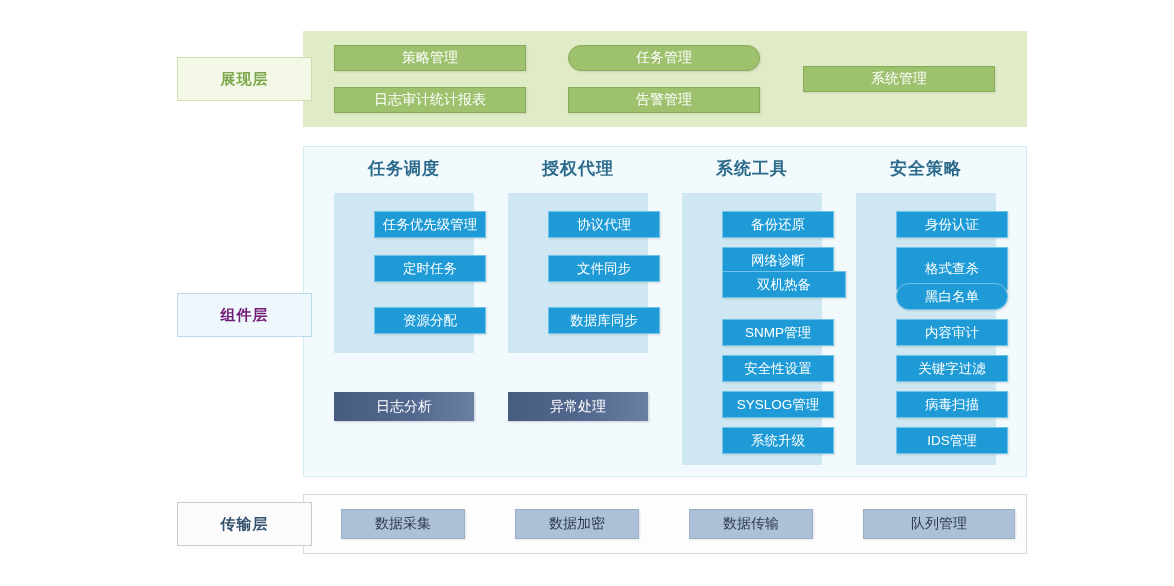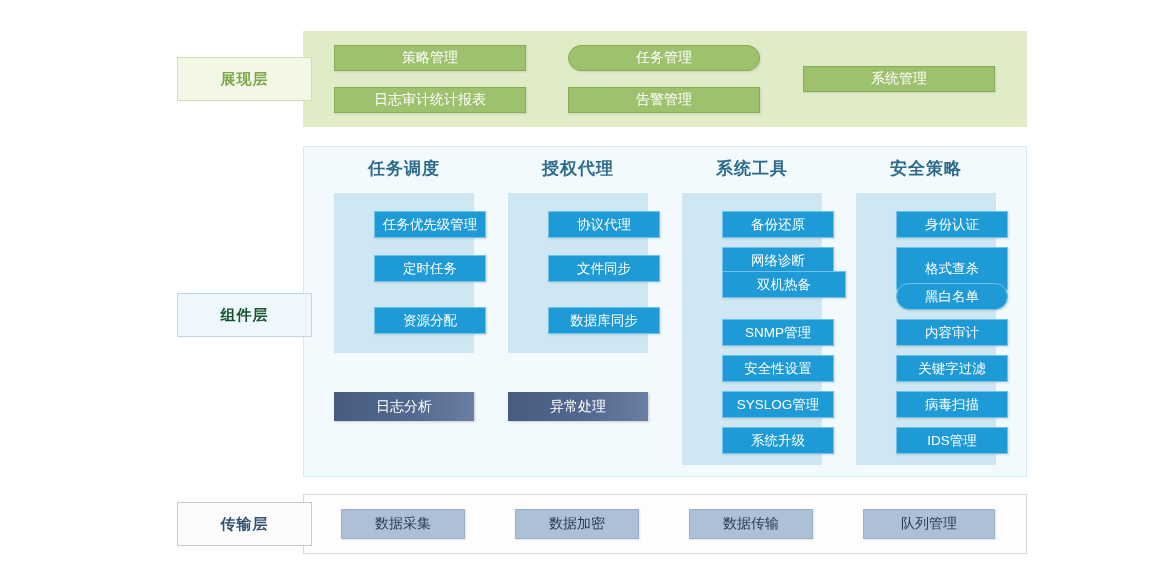--- a/index.html
+++ b/index.html
@@ -35,21 +35,21 @@
     letter-spacing: 1px;
   }
   .layer-tag.green {
     background: #f2f7e6;
     border: 1px solid #cfdfb0;
     color: #7ba64a;
   }
   .layer-tag.blue {
     background: #eef7fb;
     border: 1px solid #bcd9e8;
-    color: #14532d;
+    color: #701a75;
   }
   .layer-tag.gray {
     background: #fbfbfc;
     border: 1px solid #c8ccd2;
     color: #33516d;
   }
 
   
   .green-band {
     background: #e0ebc8;
@@ -249,17 +249,17 @@
 
   <div class="abs gray-box" style="left:341px; top:509px; width:124px; height:30px;">
     <span>数据采集</span>
   </div>
   <div class="abs gray-box" style="left:515px; top:509px; width:124px; height:30px;">
     <span>数据加密</span>
   </div>
   <div class="abs gray-box" style="left:689px; top:509px; width:124px; height:30px;">
     <span>数据传输</span>
   </div>
-  <div class="abs gray-box" style="left:863px; top:509px; width:132px; height:30px;">
+  <div class="abs gray-box" style="left:863px; top:509px; width:152px; height:30px;">
     <span>队列管理</span>
   </div>
 
 </div>
 
 </body></html>

